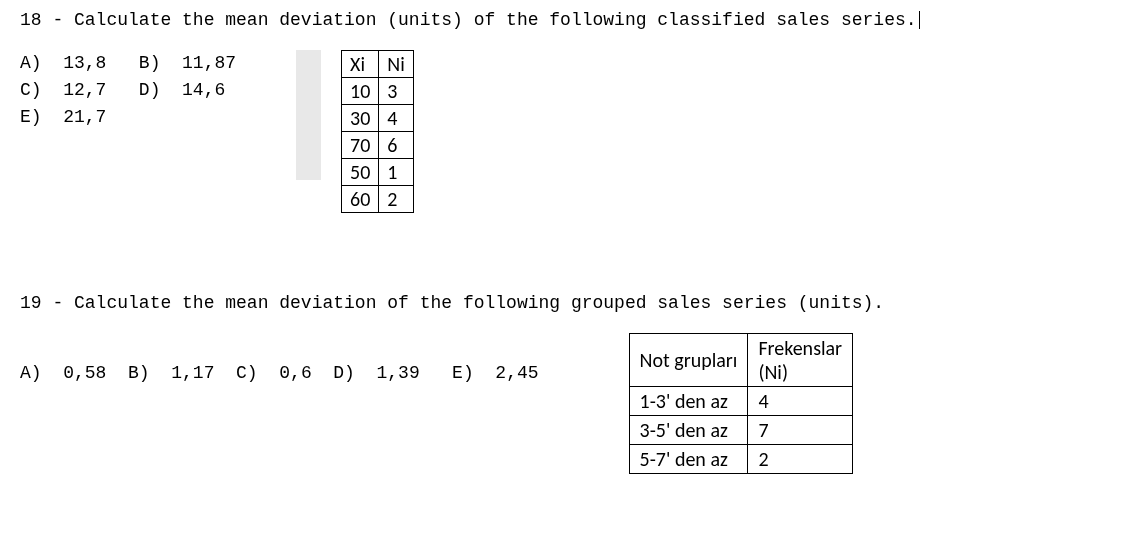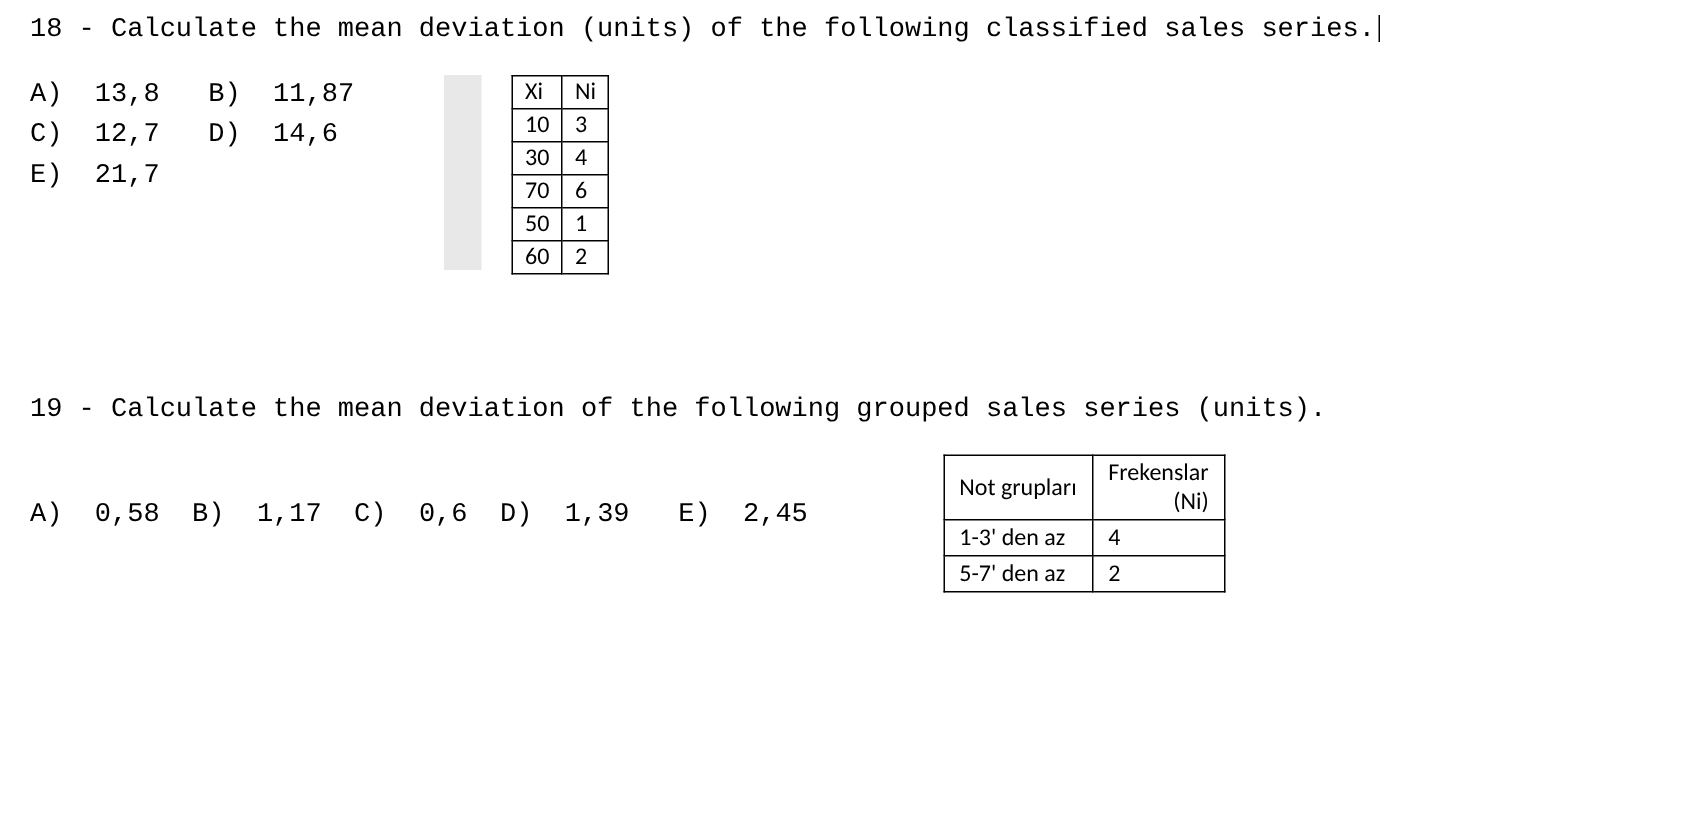--- a/index.html
+++ b/index.html
@@ -28,21 +28,21 @@
     }
     .answers {
       line-height: 1.5;
     }
     .answers-inline {
       margin-top: 10px;
     }
     table {
       border-collapse: collapse;
       font-family: Calibri, Arial, sans-serif;
-      font-size: 16px;
+      font-size: 20px;
     }
     table td, table th {
       border: 1px solid #000;
       padding: 2px 10px;
       text-align: left;
     }
     .q18-table td, .q18-table th {
       padding: 1px 8px;
     }
     .q19-table td, .q19-table th {
@@ -128,28 +128,32 @@
     <span>19</span> - <span>Calculate the mean deviation of the following grouped sales series (units).</span>
   </div>
   <div class="q19-row">
     <div class="answers-inline" style="padding-top:20px;">
       A)&nbsp;&nbsp;<span>0,58</span>&nbsp;&nbsp;B)&nbsp;&nbsp;<span>1,17</span>&nbsp;&nbsp;C)&nbsp;&nbsp;<span>0,6</span>&nbsp;&nbsp;D)&nbsp;&nbsp;<span>1,39</span>&nbsp;&nbsp;&nbsp;E)&nbsp;&nbsp;<span>2,45</span>
     </div>
     <table class="q19-table">
       <tbody>
           <tr>
         <td style="vertical-align:middle;" rowspan="1">Not grupları</td>
-        <td style="text-align:right;">
+        <td style="text-align:left;">
           <span>Frekenslar</span><br>
           <span>(Ni)</span>
         </td>
       </tr>
       <tr>
         <td>1-3' den az</td>
         <td>4</td>
+      </tr>
+      <tr>
+        <td>3-5' den az</td>
+        <td>7</td>
       </tr>
       <tr>
         <td>5-7' den az</td>
         <td>2</td>
       </tr>
     </tbody>
       </table>
   </div>
 </div>
 

